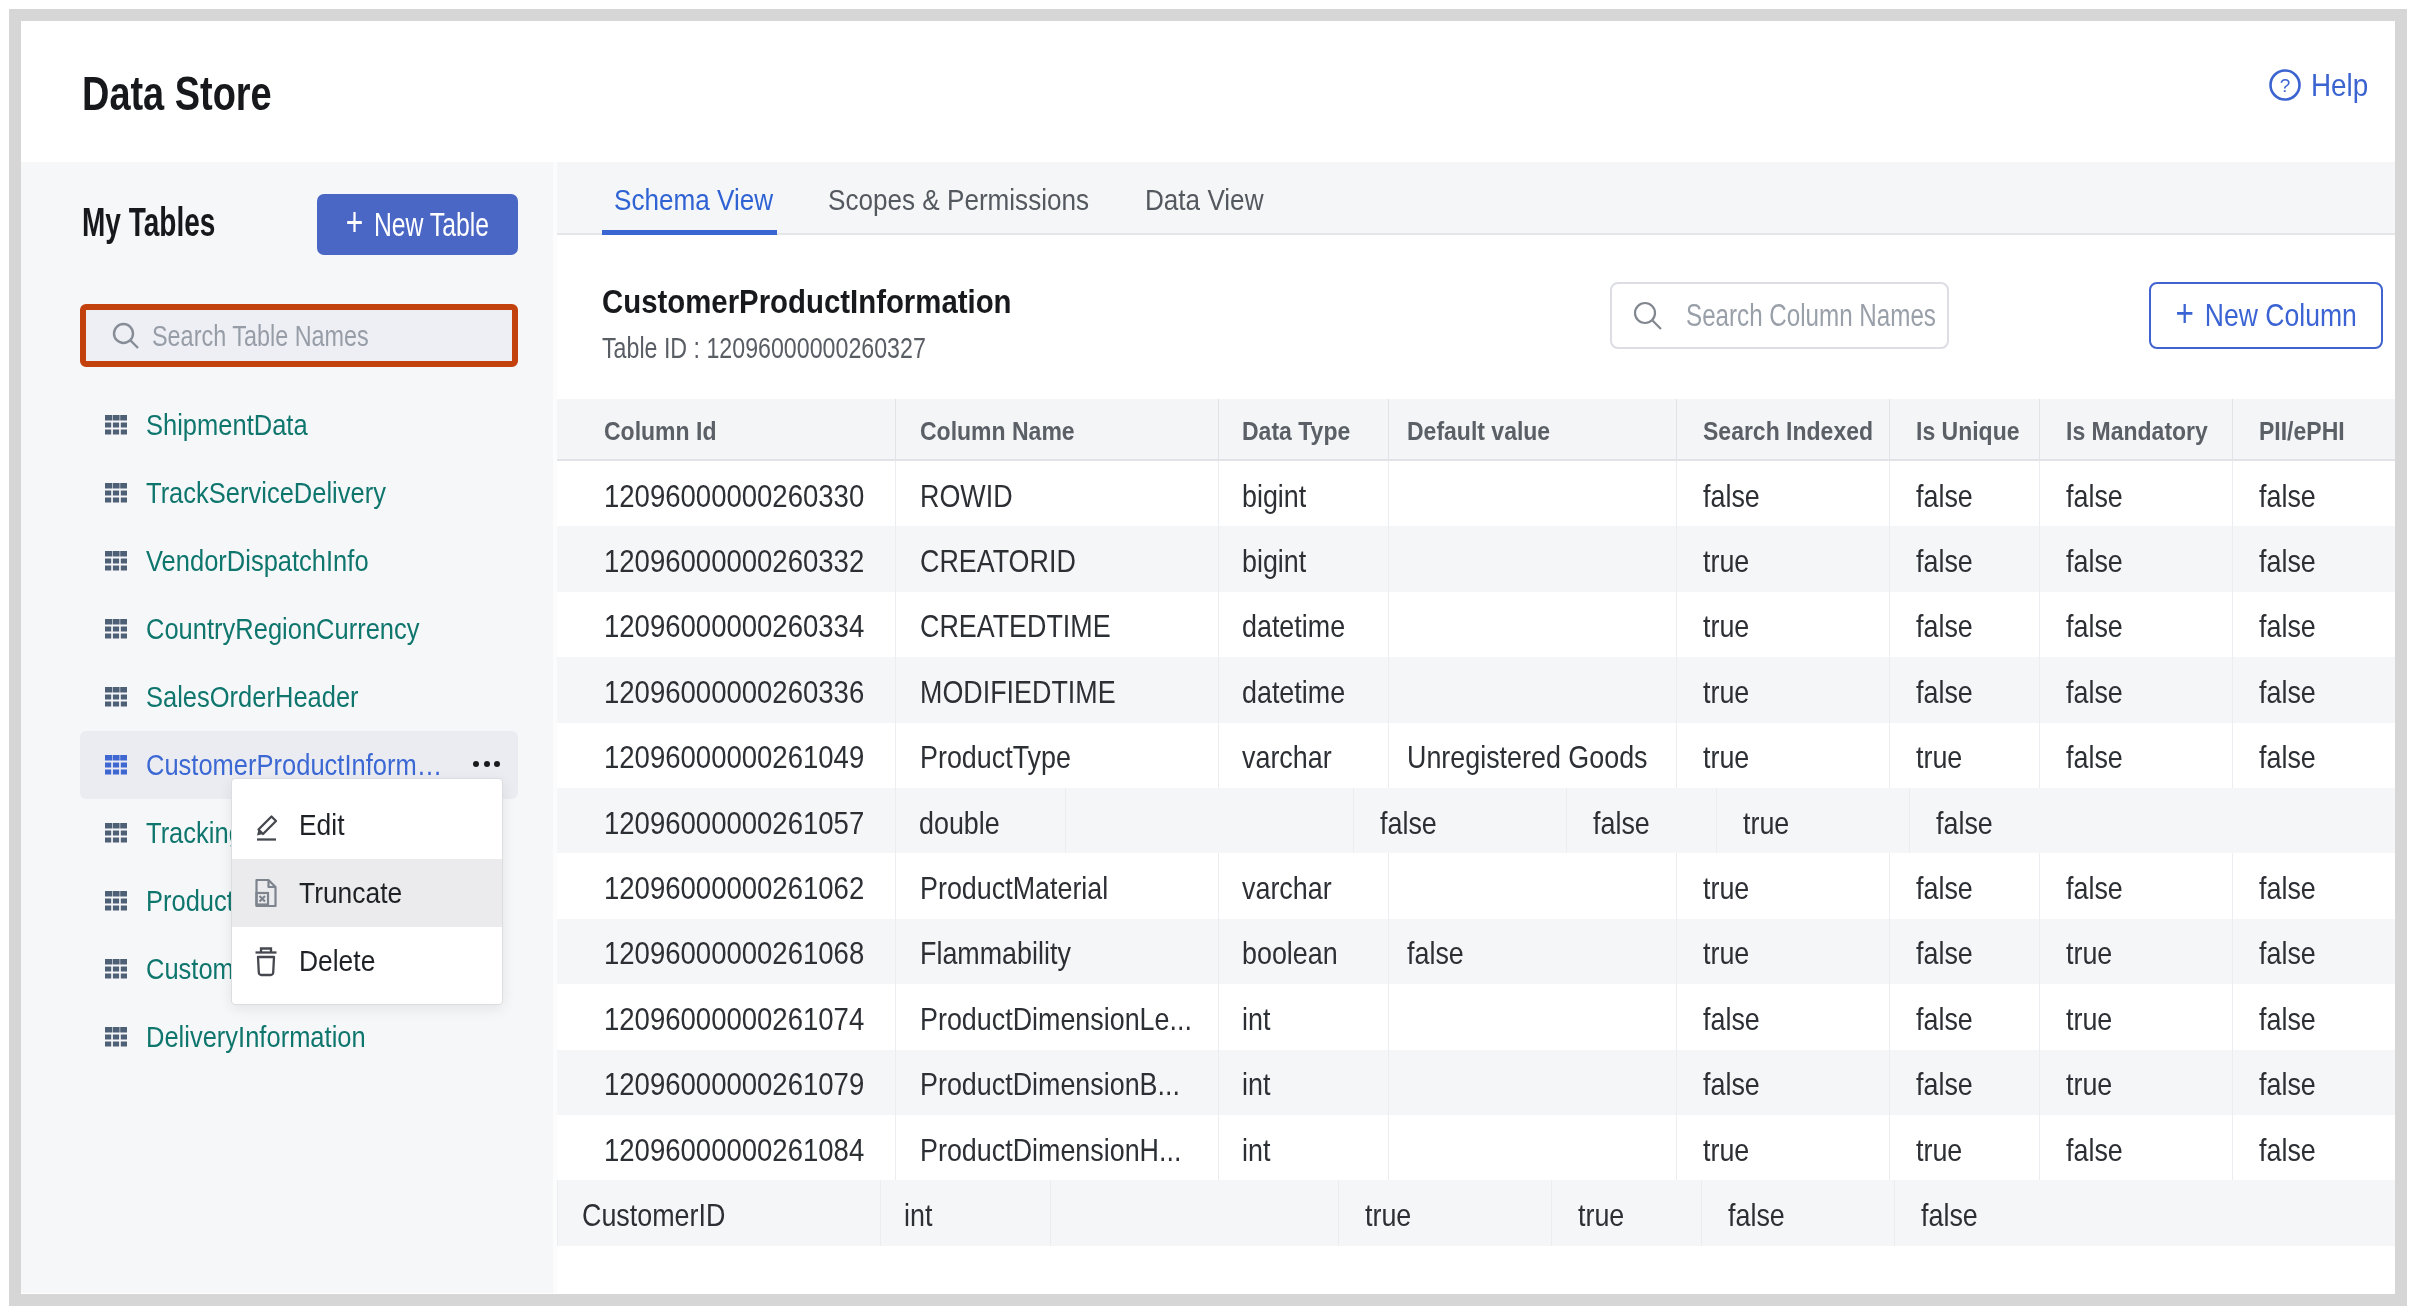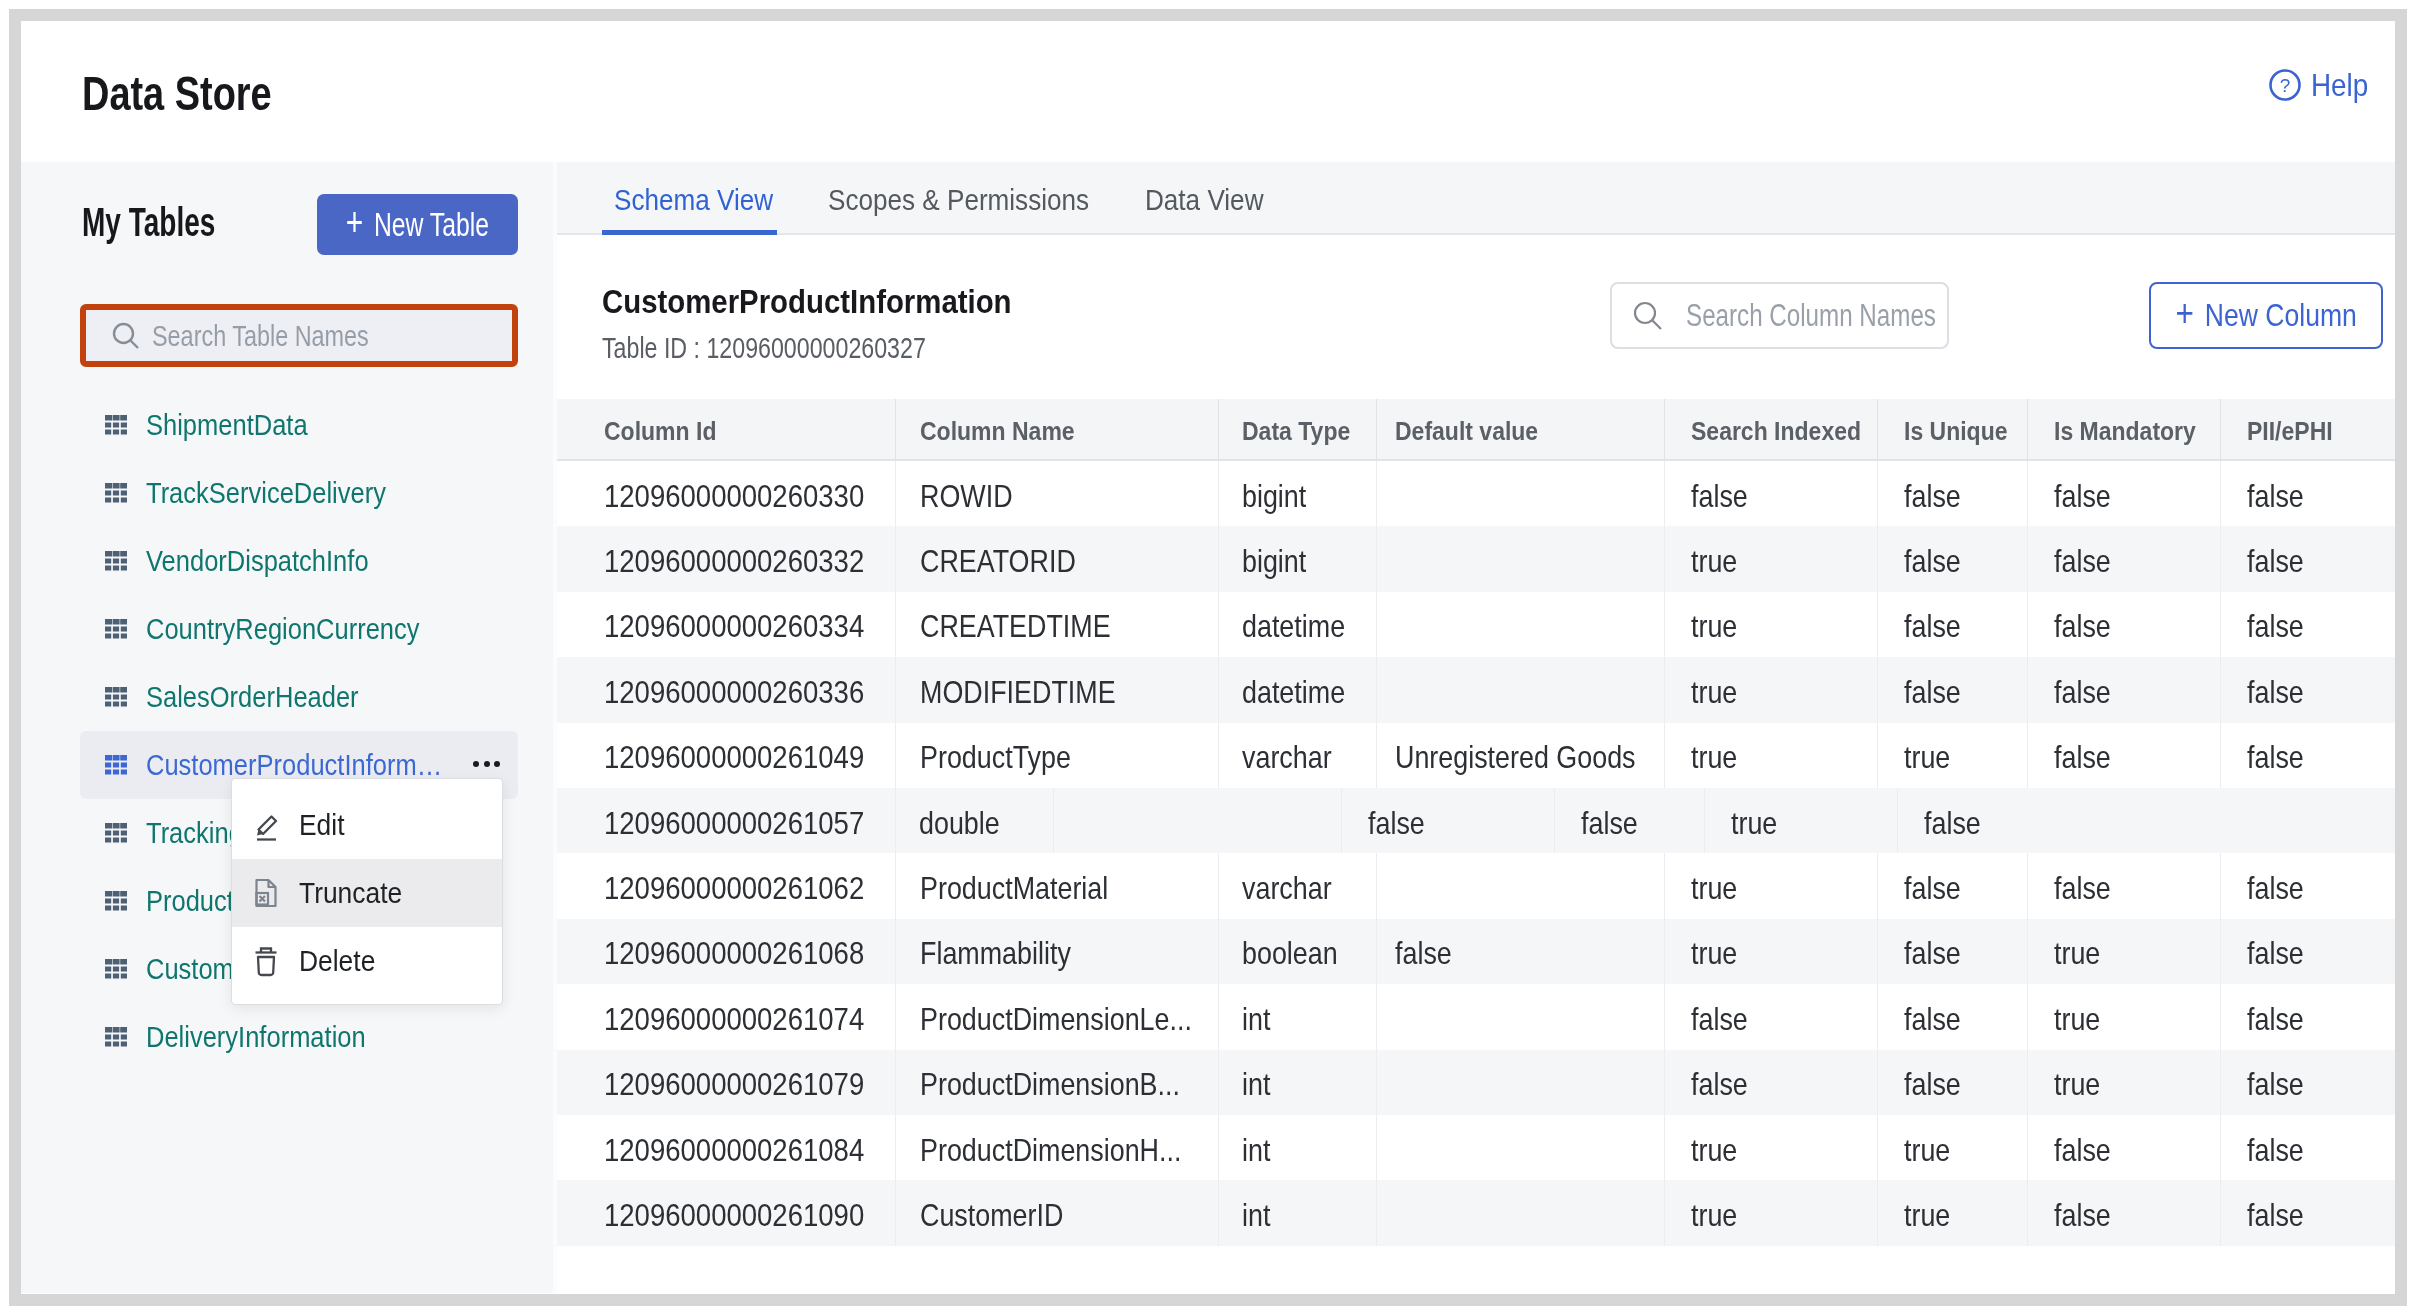--- a/index.html
+++ b/index.html
@@ -55,21 +55,21 @@
   .dhead .hx { display:inline-block; transform:scaleX(0.92); transform-origin:0 50%; }
   .dbody { height:65.4px; }
   .dbody .c { color:#2c2f34; font-size:32px; white-space:nowrap; padding-top:5px; }
   .dbody .tx { display:inline-block; transform:scaleX(0.84); transform-origin:0 50%; }
   .dbody .c.c0 .tx { transform:scaleX(0.86); }
   .dbody.odd { background:#f5f6f8; }
   .c { display:flex; align-items:center; padding-left:26px; flex:none; }
   .dhead .c { border-left:1px solid #e2e3e6; }
   .dbody .c { border-left:1px solid #ebedf0; }
   .c.c0 { border-left:none !important; padding-left:47px; }
-  .c0 { width:338px; } .c1 { width:323px; } .c.c1 { padding-left:24px; } .c.c2 { padding-left:23px; } .c.c3 { padding-left:18px; } .c2 { width:158px; } .c3 { width:288px; }
+  .c0 { width:338px; } .c1 { width:323px; } .c.c1 { padding-left:24px; } .c.c2 { padding-left:23px; } .c.c3 { padding-left:18px;margin-left:12px; } .c2 { width:158px; } .c3 { width:288px; }
   .c4 { width:213px; } .c5 { width:150px; } .c6 { width:193px; } .c7 { width:141px; }
 </style>
 </head>
 <body>
 <div class="frame"></div>
 <div class="pgtitle">Data Store</div>
 <div class="help">
   <svg width="34" height="34" viewBox="0 0 34 34">
       <circle cx="17" cy="17" r="14.5" fill="none" stroke="#3c64d1" stroke-width="2.6"></circle>
       <text x="17" y="23.5" text-anchor="middle" font-size="19" fill="#3c64d1" font-family="Liberation Sans">?</text>
@@ -562,23 +562,20 @@
         <span class="tx">true</span>
       </div>
       <div class="c c6">
         <span class="tx">false</span>
       </div>
       <div class="c c7">
         <span class="tx">false</span>
       </div>
     </div>
     <div class="drow dbody odd">
-      <div class="c c0">
-        <span class="tx">12096000000261090</span>
-      </div>
       <div class="c c1">
         <span class="tx">CustomerID</span>
       </div>
       <div class="c c2">
         <span class="tx">int</span>
       </div>
       <div class="c c3">
         <span class="tx"></span>
       </div>
       <div class="c c4">

